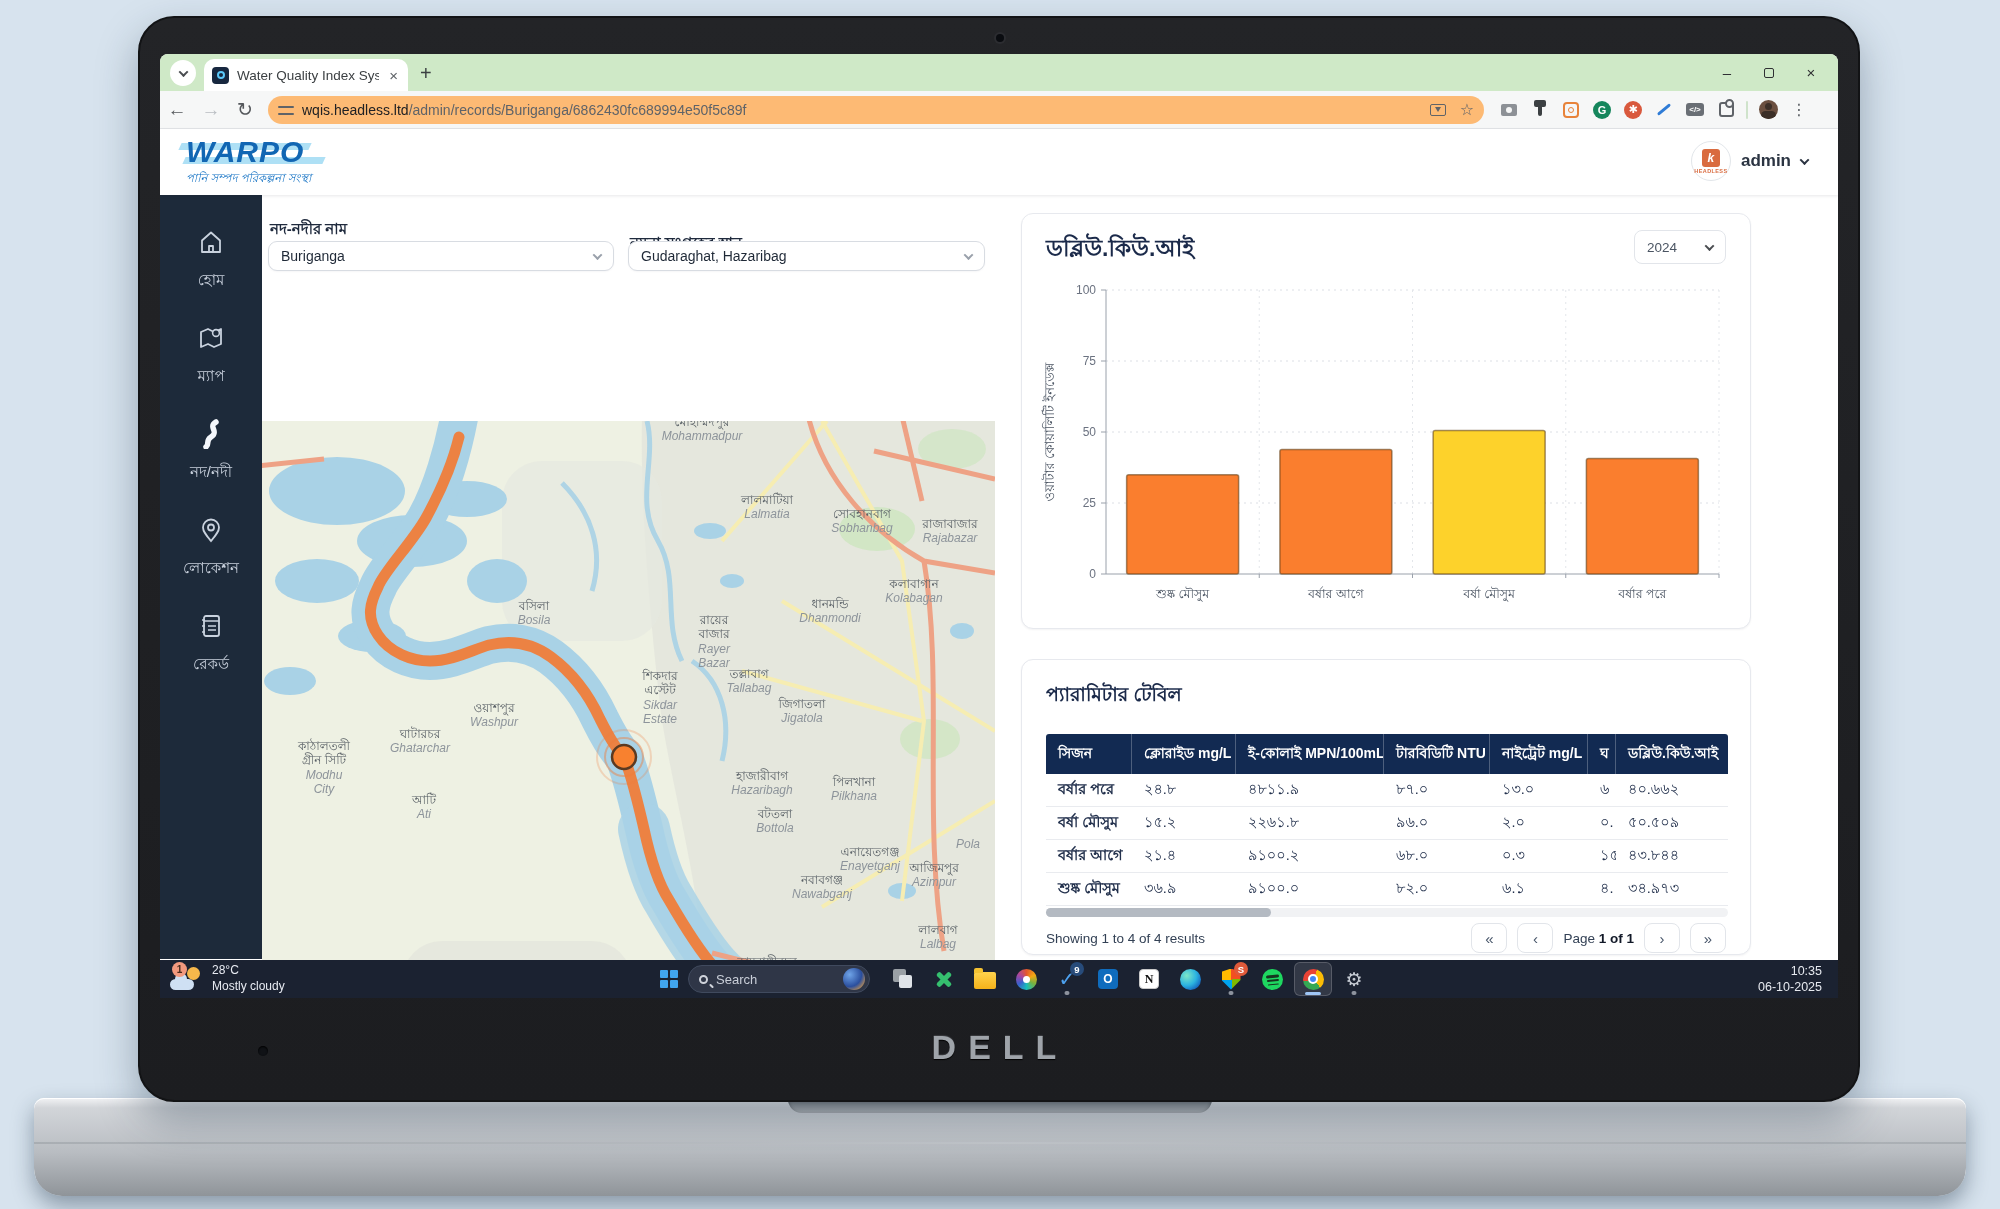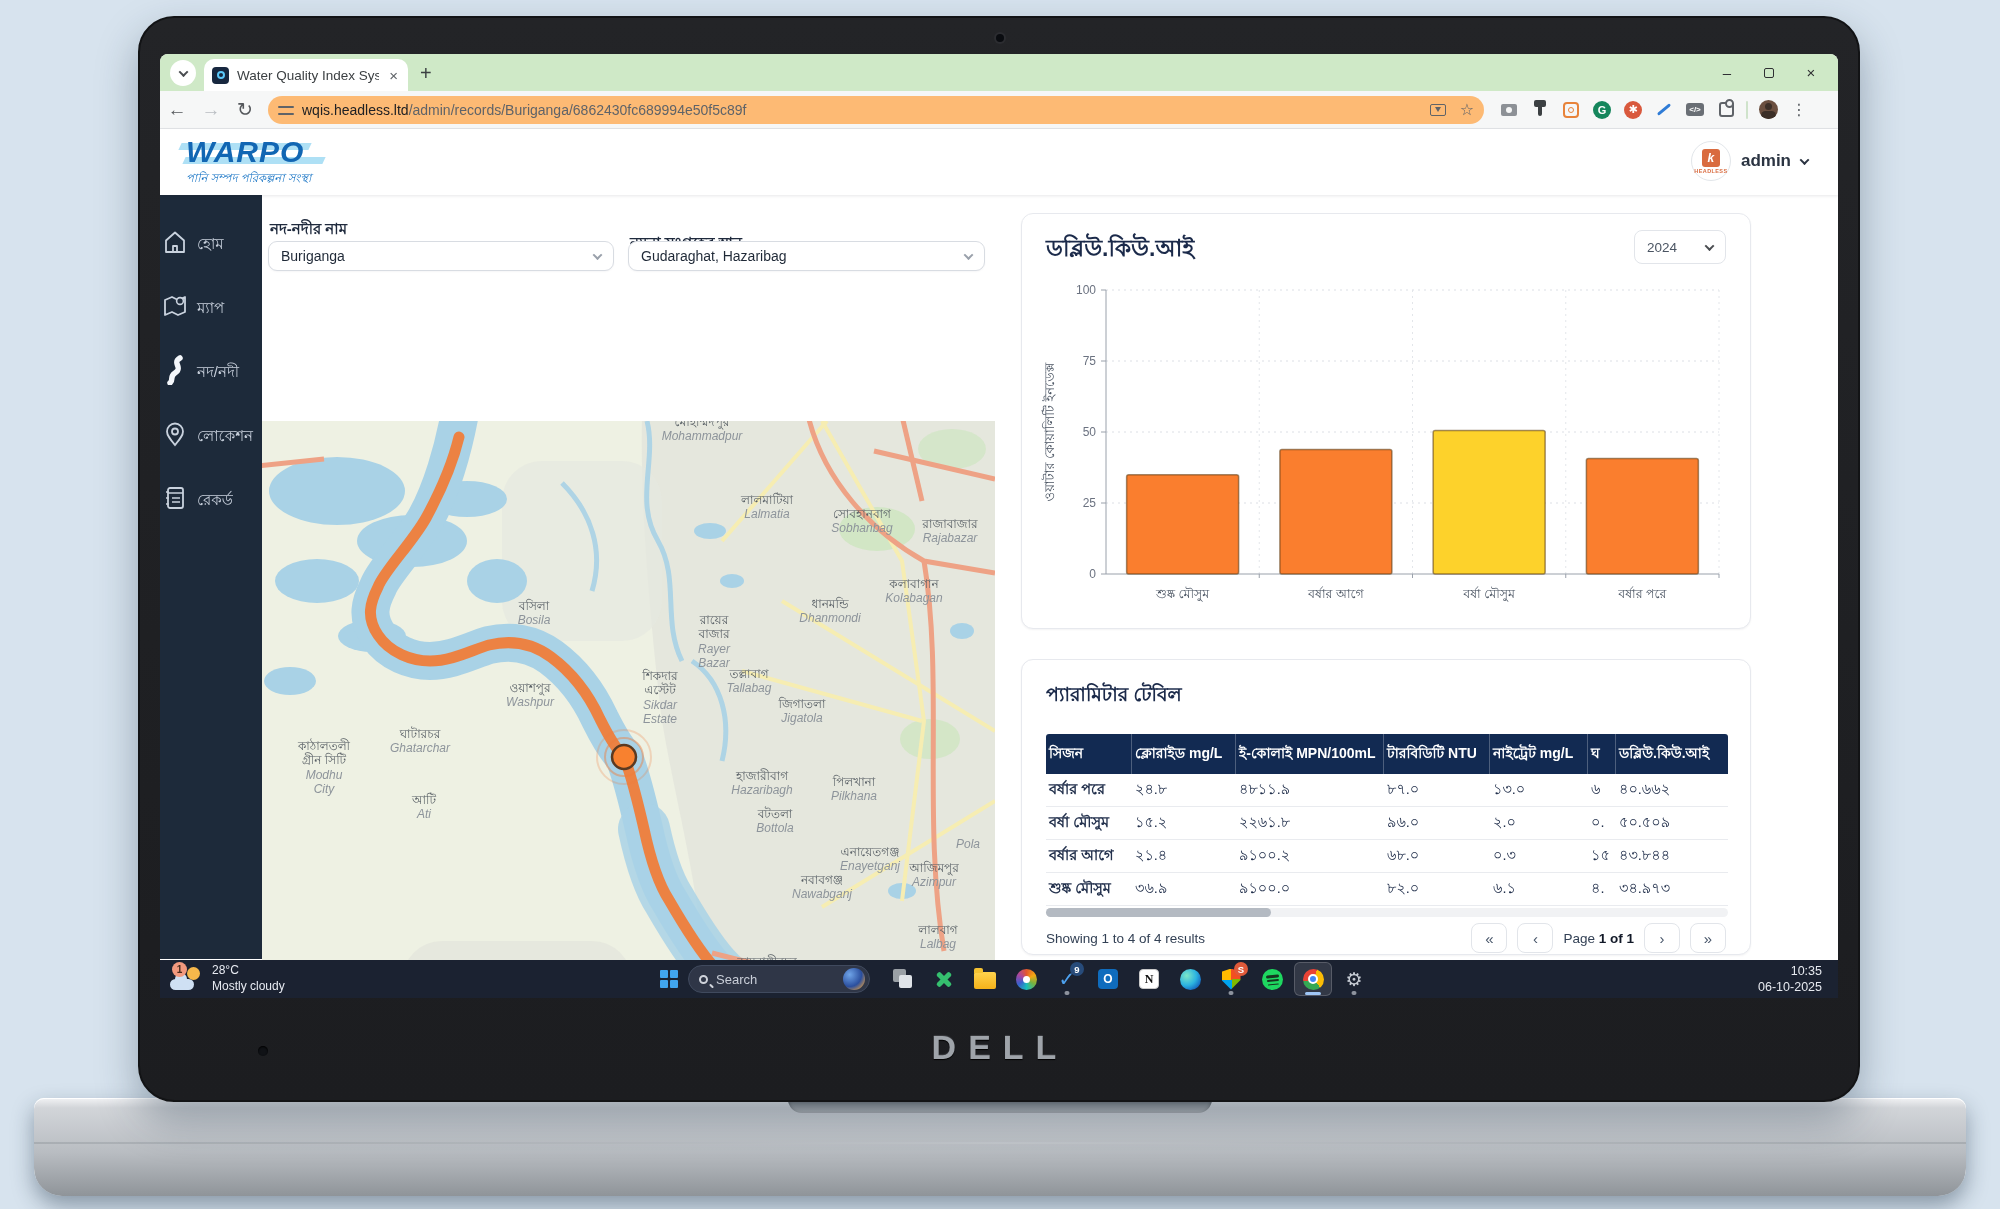--- a/index.html
+++ b/index.html
@@ -91,21 +91,21 @@
   .u-ava { width:40px; height:40px; border-radius:50%; border:1px solid #e2e6ea; background:#fff;
     display:flex; flex-direction:column; align-items:center; justify-content:center; }
   .u-ava .sq { width:18px; height:18px; background:#d96b3f; border-radius:3px; color:#fff; font-weight:bold; font-size:12px; font-style:italic;
     display:flex; align-items:center; justify-content:center; }
   .u-ava .tm { font-size:5.5px; color:#d96b3f; letter-spacing:.4px; margin-top:1px; font-weight:bold; }
   .u-name { font-size:17px; font-weight:bold; color:#2b3442; }
 
   
   .sidebar { position:absolute; left:0; top:141px; width:102px; height:764px; background:#1d2a3a;
     display:flex; flex-direction:column; align-items:center; padding-top:32px; gap:30px; }
-  .sb-item { display:flex; flex-direction:row; align-items:center; gap:7px; width:100%; }
+  .sb-item { display:flex; flex-direction:column; align-items:center; gap:7px; width:100%; }
   .sb-item .lbl { font-size:15px; color:#c7cfdb; }
 
   
   .main { position:absolute; left:102px; top:141px; width:733px; height:764px; background:#fff; }
   .fld-label { position:absolute; font-size:15px; font-weight:bold; color:#1f2a3d; }
   .select { position:absolute; height:30px; background:#fff; border:1px solid #d8dce2; border-radius:9px;
     display:flex; align-items:center; justify-content:space-between; padding:0 12px; font-size:14px; color:#1f2937;
     box-shadow:0 1px 2px rgba(16,24,40,.04); }
   .select .chv { border-color:#9aa1ab; }
 
@@ -127,21 +127,21 @@
   .card-chart .card-title { font-size:23px; }
   .card-table .card-title { font-size:19px; top:20px; }
   .year-select { position:absolute; right:24px; top:16px; width:92px; height:34px; border:1px solid #e2e5ea; border-radius:8px;
     display:flex; align-items:center; justify-content:space-between; padding:0 12px; font-size:13.5px; color:#4b5563; background:#fff; }
   .chart-wrap { position:absolute; left:14px; top:62px; }
 
   
   .ptable { position:absolute; left:24px; top:74px; width:682px; font-size:14.5px; color:#23314d; }
   .trow { display:flex; }
   .th-row { background:#122a52; color:#fff; font-weight:bold; border-radius:3px 3px 0 0; height:40px; }
-  .cell { padding:0 3px; display:flex; align-items:center; overflow:hidden; white-space:nowrap; }
+  .cell { padding:0 12px; display:flex; align-items:center; overflow:hidden; white-space:nowrap; }
   .th-row .cell { border-right:1px solid rgba(255,255,255,.25); font-size:14px; }
   .th-row .cell:last-child { border-right:none; }
   .td-row { height:33px; border-bottom:1px solid #e9ebef; }
   .td-row .cell:first-child { font-weight:bold; }
   .hscroll { position:absolute; left:24px; top:248px; width:682px; height:9px; border-radius:5px; background:#f1f2f4; }
   .hscroll .thumb { width:33%; height:100%; border-radius:5px; background:#b4bac2; }
   .tfoot { position:absolute; left:24px; right:24px; top:262px; height:32px; display:flex; align-items:center; }
   .showing { font-size:13.5px; color:#334155; }
   .pager { margin-left:auto; display:flex; align-items:center; gap:10px; }
   .pbtn { width:36px; height:30px; border:1px solid #e2e5ea; border-radius:8px; background:#fff;
@@ -415,21 +415,21 @@
             <div class="mlabel" style="left: 568px; top: 176px;"><span>ধানমন্ডি</span><br><span class="en">Dhanmondi</span></div>
             <div class="mlabel" style="left: 272px; top: 178px;"><span>বসিলা</span><br><span class="en">Bosila</span></div>
             <div class="mlabel" style="left: 452px; top: 192px;"><span>রায়ের
 বাজার</span><br><span class="en">Rayer
 Bazar</span></div>
             <div class="mlabel" style="left: 487px; top: 246px;"><span>তল্লাবাগ</span><br><span class="en">Tallabag</span></div>
             <div class="mlabel" style="left: 398px; top: 248px;"><span>শিকদার
 এস্টেট</span><br><span class="en">Sikdar
 Estate</span></div>
             <div class="mlabel" style="left: 540px; top: 276px;"><span>জিগাতলা</span><br><span class="en">Jigatola</span></div>
-            <div class="mlabel" style="left: 232px; top: 260px; margin-left: 36px;"><span>ওয়াশপুর</span><br><span class="en">Washpur</span></div>
+            <div class="mlabel" style="left: 232px; top: 280px;"><span>ওয়াশপুর</span><br><span class="en">Washpur</span></div>
             <div class="mlabel" style="left: 158px; top: 306px;"><span>ঘাটারচর</span><br><span class="en">Ghatarchar</span></div>
             <div class="mlabel" style="left: 62px; top: 318px;"><span>কাঠালতলী
 গ্রীন সিটি</span><br><span class="en">Modhu
 City</span></div>
             <div class="mlabel" style="left: 162px; top: 372px;"><span>আটি</span><br><span class="en">Ati</span></div>
             <div class="mlabel" style="left: 500px; top: 348px;"><span>হাজারীবাগ</span><br><span class="en">Hazaribagh</span></div>
             <div class="mlabel" style="left: 513px; top: 386px;"><span>বটতলা</span><br><span class="en">Bottola</span></div>
             <div class="mlabel" style="left: 592px; top: 354px;"><span>পিলখানা</span><br><span class="en">Pilkhana</span></div>
             <div class="mlabel" style="left: 608px; top: 424px;"><span>এনায়েতগঞ্জ</span><br><span class="en">Enayetganj</span></div>
             <div class="mlabel" style="left: 672px; top: 440px;"><span>আজিমপুর</span><br><span class="en">Azimpur</span></div>

